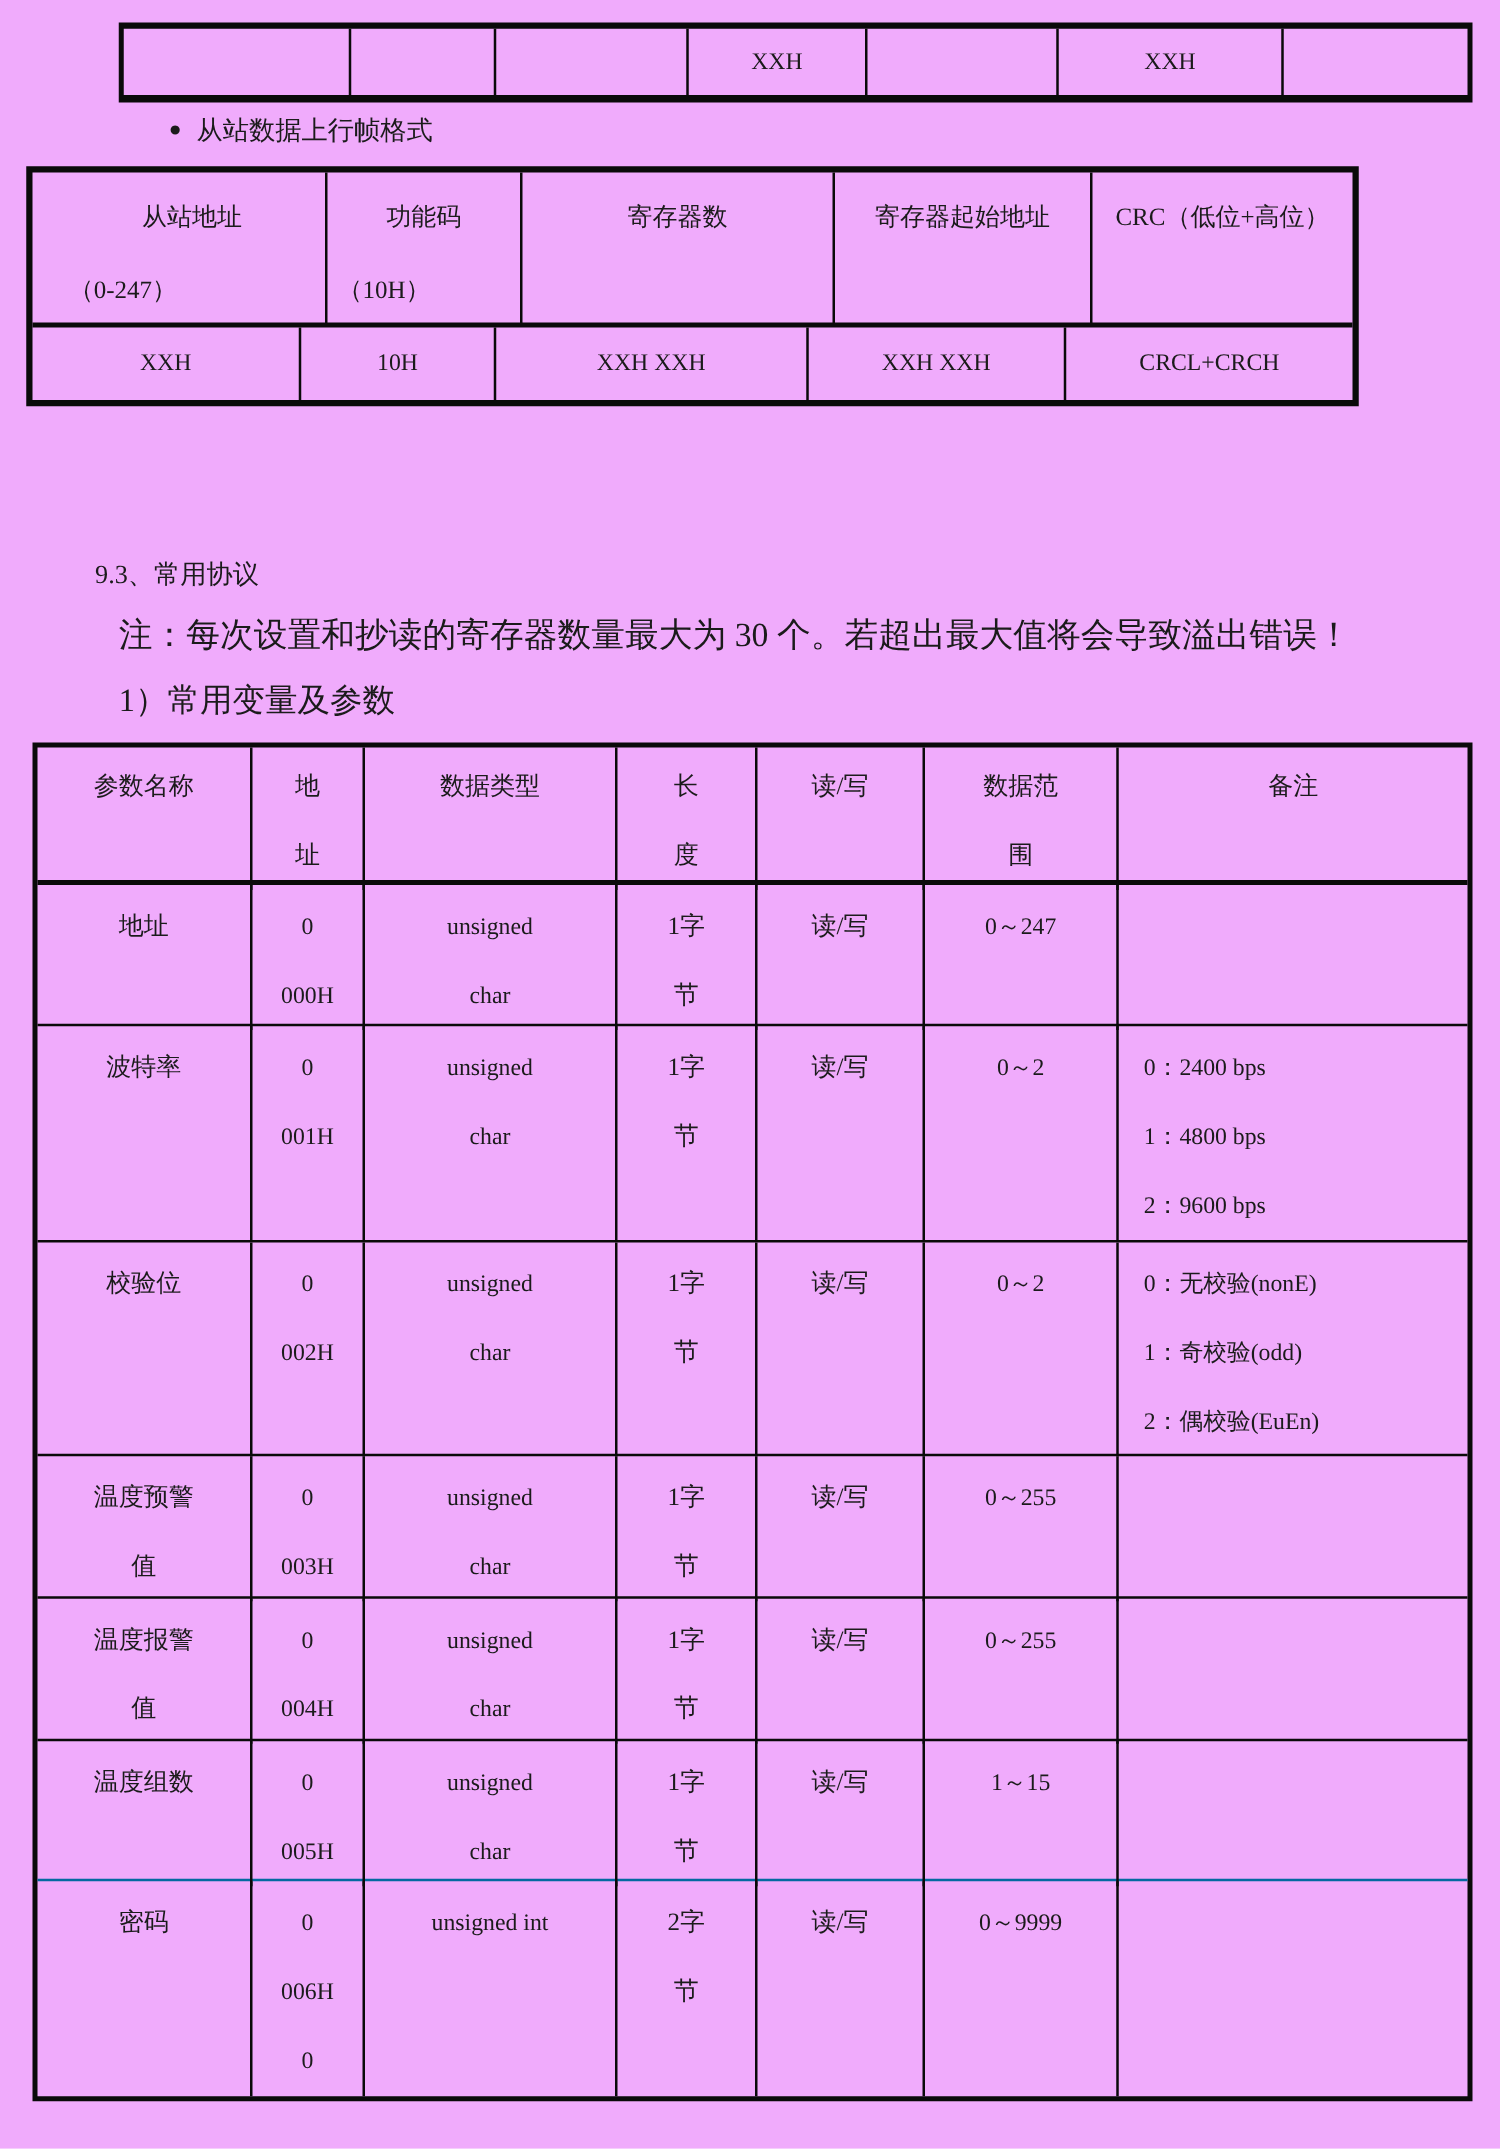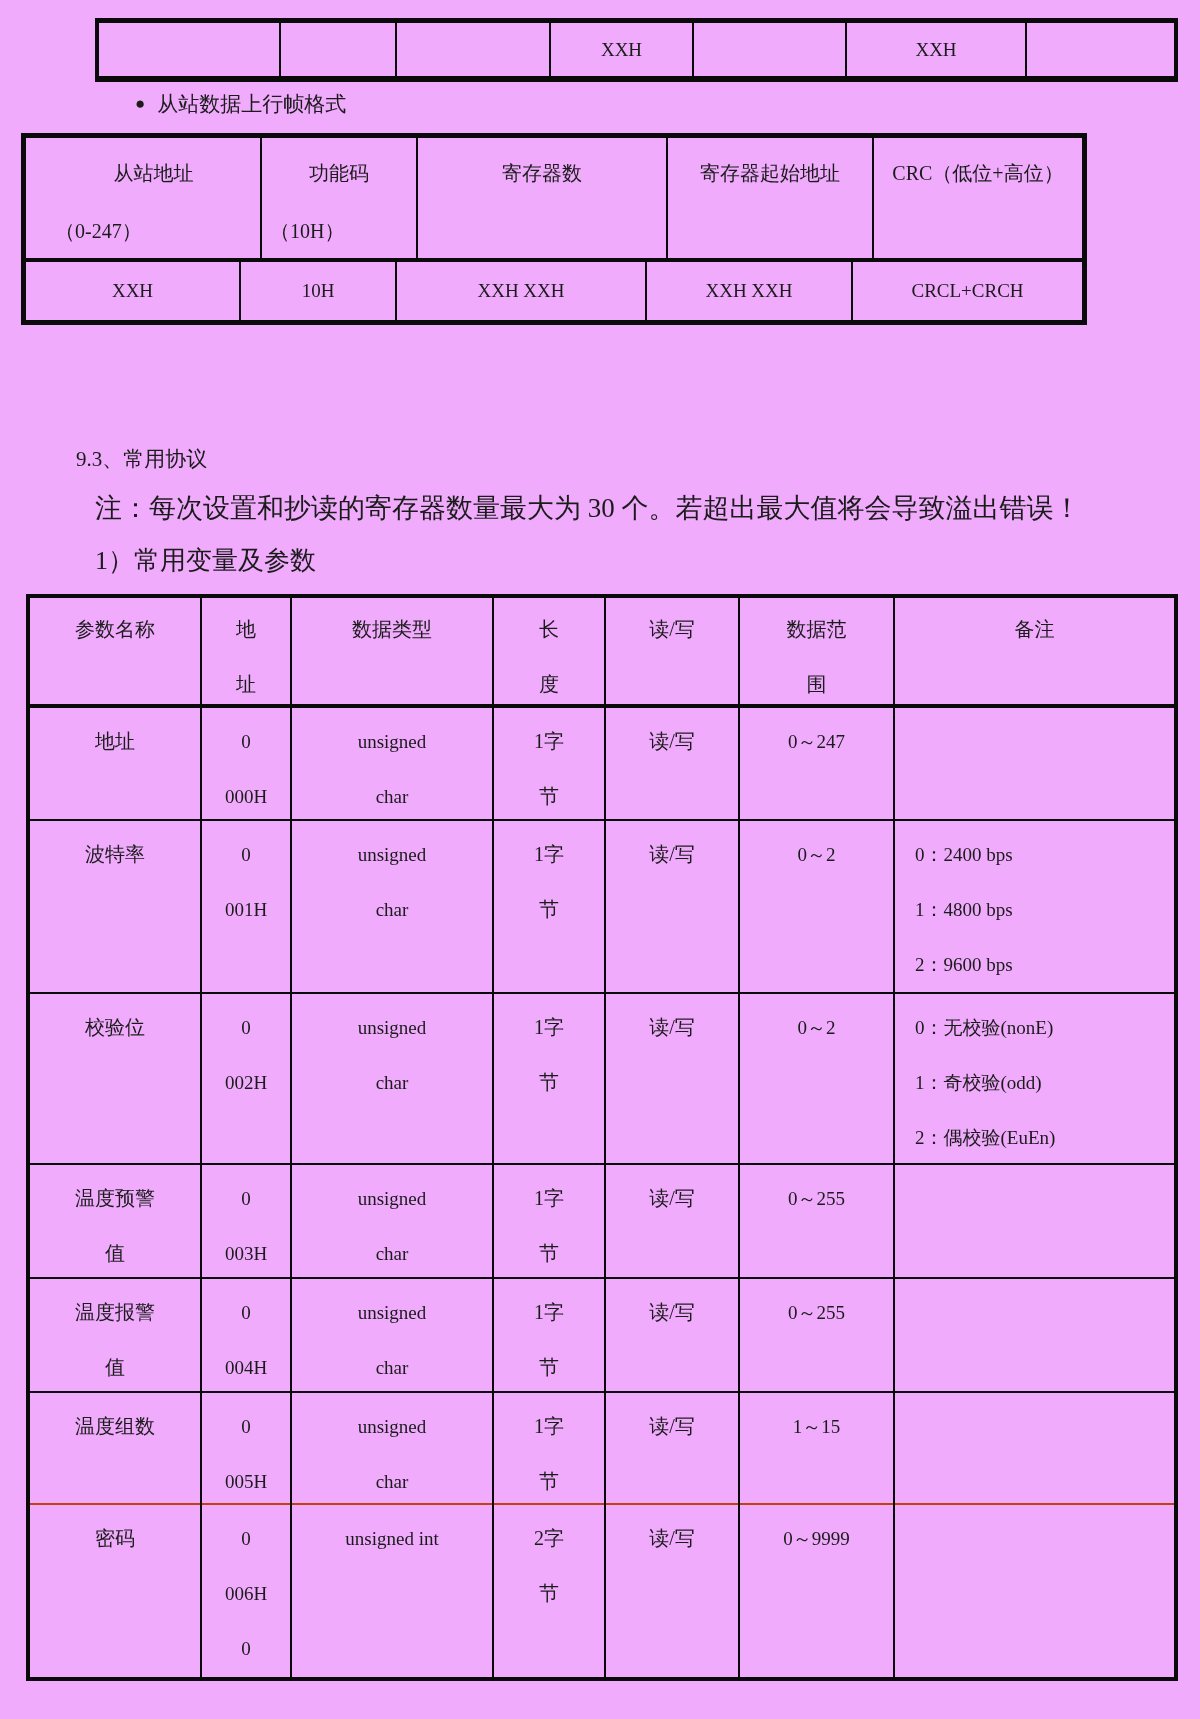--- a/index.html
+++ b/index.html
@@ -97,21 +97,21 @@
   .p-line { height: 55px; line-height: 55px; white-space: nowrap; }
   .p-header { height: 110px; border-bottom: 4px solid #0a0a0a; }
   .p-header .p-cell { padding-top: 4px; }
   .p-remark { text-align: left; padding-left: 20px; }
   .p-remark .p-line { font-size: 19px; }
   .r-a { height: 113px; border-bottom: 2px solid #0a0a0a; }
   .r-b { height: 173px; border-bottom: 2px solid #0a0a0a; }
   .r-c { height: 171px; border-bottom: 2px solid #0a0a0a; }
   .r-d { height: 114px; border-bottom: 2px solid #0a0a0a; }
   .r-e { height: 114px; border-bottom: 2px solid #0a0a0a; }
-  .r-f { height: 112px; border-bottom: 2px solid #c2410c; }
+  .r-f { height: 112px; border-bottom: 2px solid #0369a1; }
   .r-g { height: 172px; }
   .latin { font-size: 19px; }
 </style>
 </head>
 <body>
 
 <div class="page">
 
   <div class="prev-table">
     <div class="pt-cell latin"></div>

